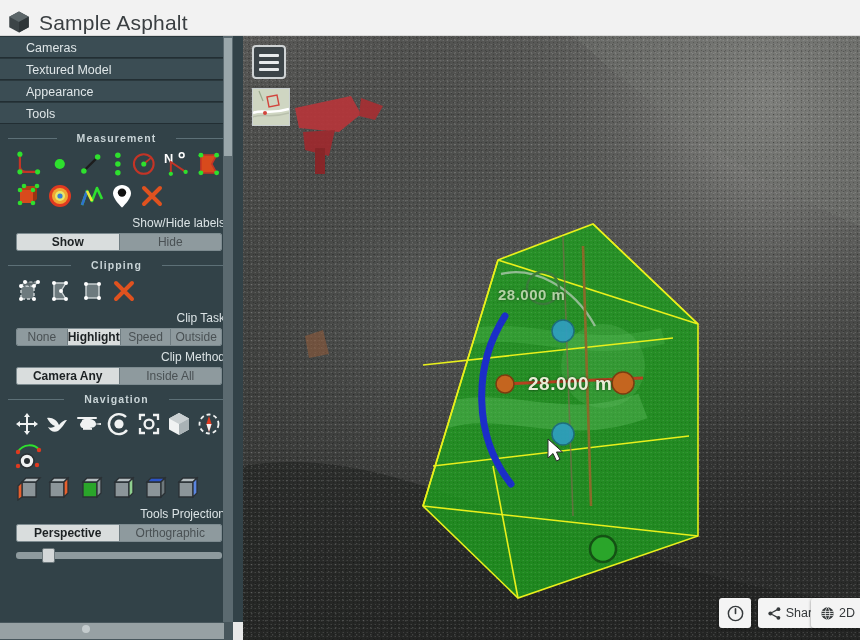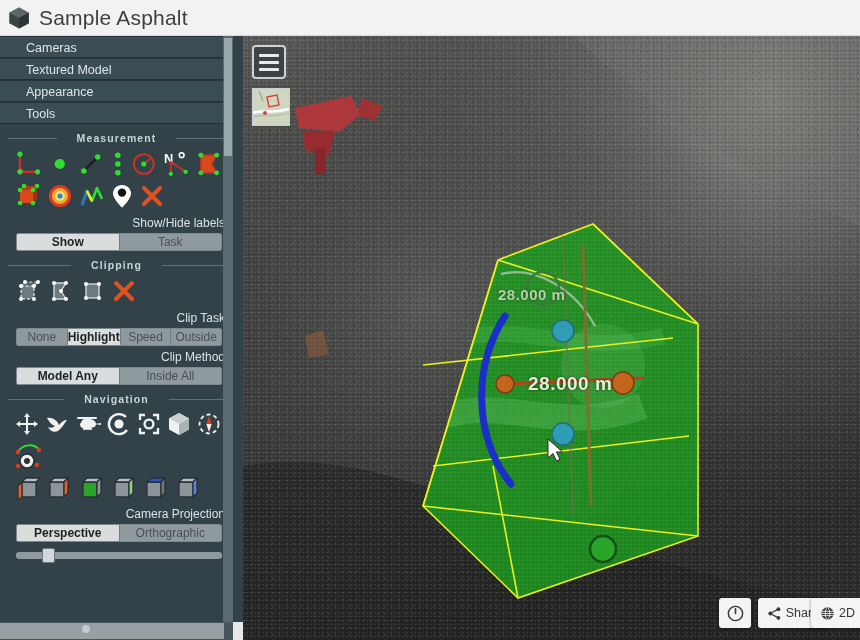--- a/index.html
+++ b/index.html
@@ -6,21 +6,21 @@
   html, body {
     width: 860px; height: 640px; overflow: hidden;
     font-family: "Liberation Sans", sans-serif;
     background: #2b3a3f;
   }
   #app { position: relative; width: 860px; height: 640px; }
 
   
   #titlebar {
     position: absolute; left: 0; top: 0; width: 860px; height: 36px;
-    background: #f2f2f2; display: flex; align-items: center;
+    background: #f2f2f2; display: flex; align-items: flex-end;
     padding-left: 6px; border-bottom: 1px solid #d8d8d8;
   }
   #titlebar .logo { width: 26px; height: 26px; flex: none; }
   #titlebar .title {
     font-size: 21px; color: #3a3f42; margin-left: 7px;
     font-weight: 400; letter-spacing: .2px; white-space: nowrap;
   }
 
   
   #sidebar {
@@ -232,21 +232,21 @@
           </svg>
 
           <svg width="28" height="28" viewBox="0 0 28 28">
             <path d="M6 6 L22 22 M22 6 L6 22" stroke="#e0521f" stroke-width="4" stroke-linecap="round"></path>
           </svg>
         </div>
 
         <div class="field-label">Show/Hide labels</div>
         <div class="btngroup">
           <div class="btn active">Show</div>
-          <div class="btn">Task</div>
+          <div class="btn">Hide</div>
         </div>
       </div>
 
       <div class="section">
         <div class="sec-head">
           <div class="rule"></div>
           <div class="lbl">Clipping</div>
           <div class="rule"></div>
         </div>
 
@@ -284,21 +284,21 @@
         <div class="field-label">Clip Task</div>
         <div class="btngroup">
           <div class="btn">None</div>
           <div class="btn active">Highlight</div>
           <div class="btn">Speed</div>
           <div class="btn">Outside</div>
         </div>
 
         <div class="field-label">Clip Method</div>
         <div class="btngroup">
-          <div class="btn active">Model Any</div>
+          <div class="btn active">Camera Any</div>
           <div class="btn">Inside All</div>
         </div>
       </div>
 
       <div class="section">
         <div class="sec-head">
           <div class="rule"></div>
           <div class="lbl">Navigation</div>
           <div class="rule"></div>
         </div>
@@ -374,21 +374,21 @@
             <path d="M5 7 L9 3 H23 L19 7 Z" fill="#2c54c8" stroke="#2a3034" stroke-width="1.3"></path>
             <path d="M19 7 L23 3 V18 L19 22 Z" fill="#6e787c" stroke="#2a3034" stroke-width="1.3"></path>
           </svg>
           <svg width="28" height="26" viewBox="0 0 28 26">
             <path d="M5 7 H19 V22 H5 Z" fill="#8c9599" stroke="#2a3034" stroke-width="1.3"></path>
             <path d="M5 7 L9 3 H23 L19 7 Z" fill="#b6bec1" stroke="#2a3034" stroke-width="1.3"></path>
             <path d="M19 7 L23 3 V18 L19 22 Z" fill="#5b86e0" stroke="#2a3034" stroke-width="1.3"></path>
           </svg>
         </div>
 
-        <div class="field-label">Camera Projection</div>
+        <div class="field-label">Tools Projection</div>
         <div class="btngroup">
           <div class="btn active">Perspective</div>
           <div class="btn">Orthographic</div>
         </div>
 
         <div class="slider-wrap">
           <div class="slider-track"></div>
           <div class="slider-thumb"></div>
         </div>
       </div>

